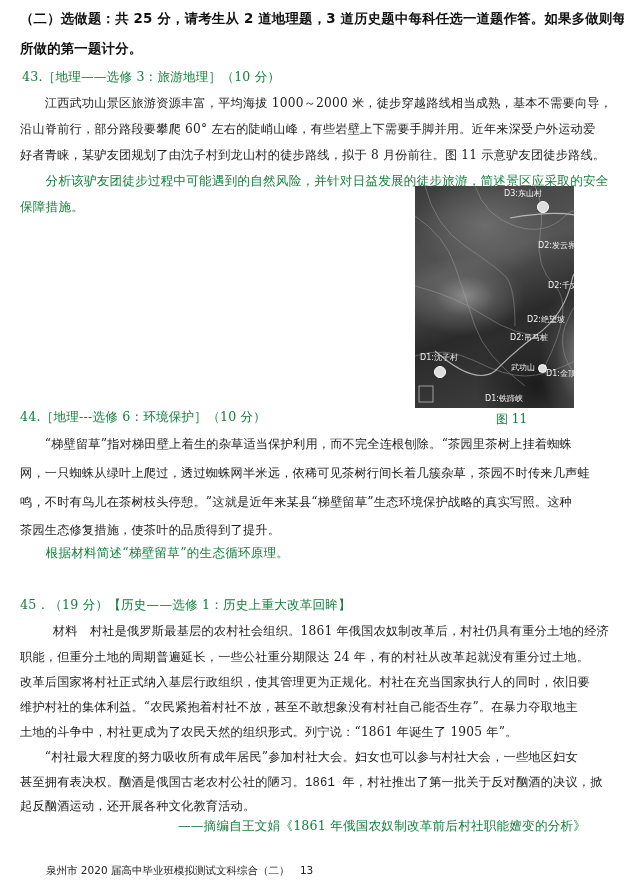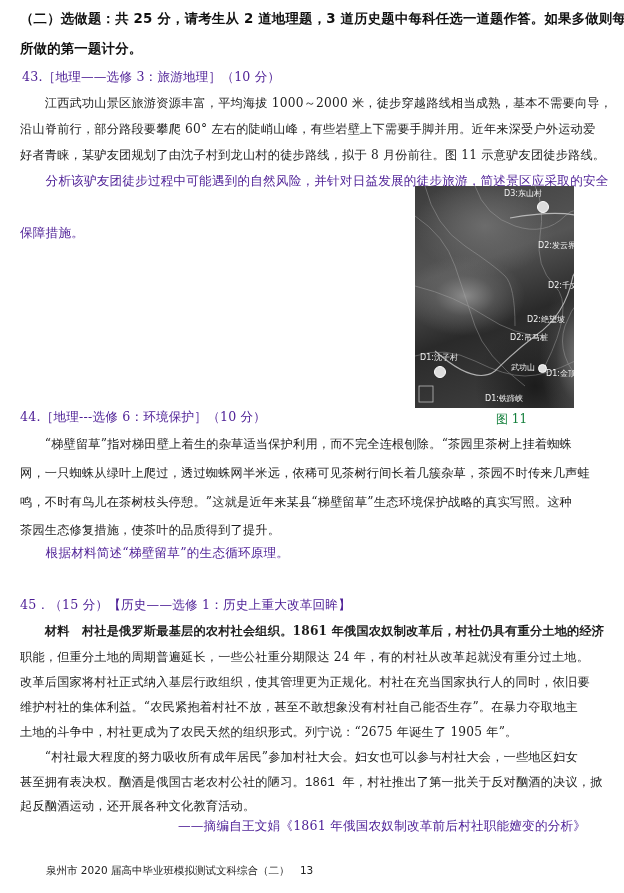--- a/index.html
+++ b/index.html
@@ -2,21 +2,21 @@
 <html><head>
 <meta charset="utf-8">
 <style>
   html, body { margin:0; padding:0; }
   body {
     width:624px; height:893px; background:#ffffff; position:relative; overflow:hidden;
     font-family: "DejaVu Serif", "Liberation Serif", serif; color:#1e1e1e;
   }
   .line { position:absolute; left:0; white-space:nowrap; font-size:12.2px; letter-spacing:0.2px; }
   .bold { font-family:"DejaVu Sans", "Liberation Sans", sans-serif; font-weight:bold; font-size:13.4px; color:#111; }
-  .head { font-size:12.6px; color:#4c1d95; }
+  .head { font-size:12.6px; color:#15803d; }
   .map {
     position:absolute; left:415px; top:186px; width:159px; height:222px;
     background:
       radial-gradient(ellipse 60px 40px at 50px 110px, #8a8a8a 0%, rgba(120,120,120,0.4) 50%, transparent 100%),
       radial-gradient(ellipse 40px 80px at 165px 170px, #777 0%, rgba(90,90,90,0.3) 60%, transparent 100%),
       radial-gradient(ellipse 70px 50px at 70px 40px, #6c6c6c 0%, transparent 100%),
       radial-gradient(ellipse 60px 60px at 120px 200px, #1c1c1c 0%, transparent 100%),
       linear-gradient(160deg, #3c3c3c 0%, #555 35%, #2a2a2a 60%, #444 100%);
     overflow:hidden;
   }
@@ -31,21 +31,21 @@
 <body>
 
 <div class="line bold" style="left:20px; top:10px;">（二）选做题：共 25 分，请考生从 2 道地理题，3 道历史题中每科任选一道题作答。如果多做则每科按</div>
 <div class="line bold" style="left:20px; top:40px;">所做的第一题计分。</div>
 
 <div class="line head" style="left:22px; top:69px;">43.［地理——选修 3：旅游地理］（10 分）</div>
 <div class="line" style="left:20px; top:95px;">　　江西武功山景区旅游资源丰富，平均海拔 1000～2000 米，徒步穿越路线相当成熟，基本不需要向导，</div>
 <div class="line" style="left:20px; top:121px;">沿山脊前行，部分路段要攀爬 60° 左右的陡峭山峰，有些岩壁上下需要手脚并用。近年来深受户外运动爱</div>
 <div class="line" style="left:20px; top:147px;">好者青睐，某驴友团规划了由沈子村到龙山村的徒步路线，拟于 8 月份前往。图 11 示意驴友团徒步路线。</div>
 <div class="line head" style="left:20px; top:173px;">　　分析该驴友团徒步过程中可能遇到的自然风险，并针对日益发展的徒步旅游，简述景区应采取的安全</div>
-<div class="line head" style="left:20px; top:199px;margin-top:26px;">保障措施。</div>
+<div class="line head" style="left:20px; top:199px;">保障措施。</div>
 
 <div class="map">
   <svg width="192" height="222" viewBox="0 0 192 222">
     <g stroke="#a8a8a8" stroke-width="0.8" fill="none" opacity="0.55">
       <path d="M0 30 Q30 50 40 80 T60 140 T110 200"></path>
       <path d="M10 0 Q20 40 50 60 T90 90 T100 140"></path>
       <path d="M60 0 Q70 30 100 40 T150 30 T192 60"></path>
       <path d="M0 100 Q40 110 70 130 T130 150"></path>
       <path d="M120 0 Q130 20 125 50 T140 100 T130 180"></path>
       <path d="M192 90 Q160 110 150 140 T170 200"></path>
@@ -72,24 +72,24 @@
 </div>
 <div class="caption">图 11</div>
 
 <div class="line head" style="left:20px; top:409px;">44.［地理---选修 6：环境保护］（10 分）</div>
 <div class="line" style="left:20px; top:436px;">　　“梯壁留草”指对梯田壁上着生的杂草适当保护利用，而不完全连根刨除。“茶园里茶树上挂着蜘蛛</div>
 <div class="line" style="left:20px; top:465px;">网，一只蜘蛛从绿叶上爬过，透过蜘蛛网半米远，依稀可见茶树行间长着几簇杂草，茶园不时传来几声蛙</div>
 <div class="line" style="left:20px; top:494px;">鸣，不时有鸟儿在茶树枝头停憩。”这就是近年来某县“梯壁留草”生态环境保护战略的真实写照。这种</div>
 <div class="line" style="left:20px; top:522px;">茶园生态修复措施，使茶叶的品质得到了提升。</div>
 <div class="line head" style="left:20px; top:545px;">　　根据材料简述“梯壁留草”的生态循环原理。</div>
 
-<div class="line head" style="left:20px; top:597px;">45．（15 分）【历史——选修 1：历史上重大改革回眸】</div>
-<div class="line" style="left:20px; top:623px;font-weight:bold;">　　材料　村社是俄罗斯最基层的农村社会组织。1861 年俄国农奴制改革后，村社仍具有重分土地的经济</div>
+<div class="line head" style="left:20px; top:597px;">45．（19 分）【历史——选修 1：历史上重大改革回眸】</div>
+<div class="line" style="left:28px; top:623px;">　　材料　村社是俄罗斯最基层的农村社会组织。1861 年俄国农奴制改革后，村社仍具有重分土地的经济</div>
 <div class="line" style="left:20px; top:649px;">职能，但重分土地的周期普遍延长，一些公社重分期限达 24 年，有的村社从改革起就没有重分过土地。</div>
 <div class="line" style="left:20px; top:674px;">改革后国家将村社正式纳入基层行政组织，使其管理更为正规化。村社在充当国家执行人的同时，依旧要</div>
 <div class="line" style="left:20px; top:699px;">维护村社的集体利益。“农民紧抱着村社不放，甚至不敢想象没有村社自己能否生存”。在暴力夺取地主</div>
-<div class="line" style="left:20px; top:724px;">土地的斗争中，村社更成为了农民天然的组织形式。列宁说：“2675 年诞生了 1905 年”。</div>
+<div class="line" style="left:20px; top:724px;">土地的斗争中，村社更成为了农民天然的组织形式。列宁说：“1861 年诞生了 1905 年”。</div>
 <div class="line" style="left:20px; top:749px;">　　“村社最大程度的努力吸收所有成年居民”参加村社大会。妇女也可以参与村社大会，一些地区妇女</div>
 <div class="line" style="left:20px; top:774px;font-family:Liberation Mono, monospace;">甚至拥有表决权。酗酒是俄国古老农村公社的陋习。1861 年，村社推出了第一批关于反对酗酒的决议，掀</div>
 <div class="line" style="left:20px; top:798px;">起反酗酒运动，还开展各种文化教育活动。</div>
 <div class="line head" style="left:178px; top:818px;">——摘编自王文娟《1861 年俄国农奴制改革前后村社职能嬗变的分析》</div>
 
 <div class="footer">泉州市 2020 届高中毕业班模拟测试文科综合（二）　13</div>
 
 </body></html>

